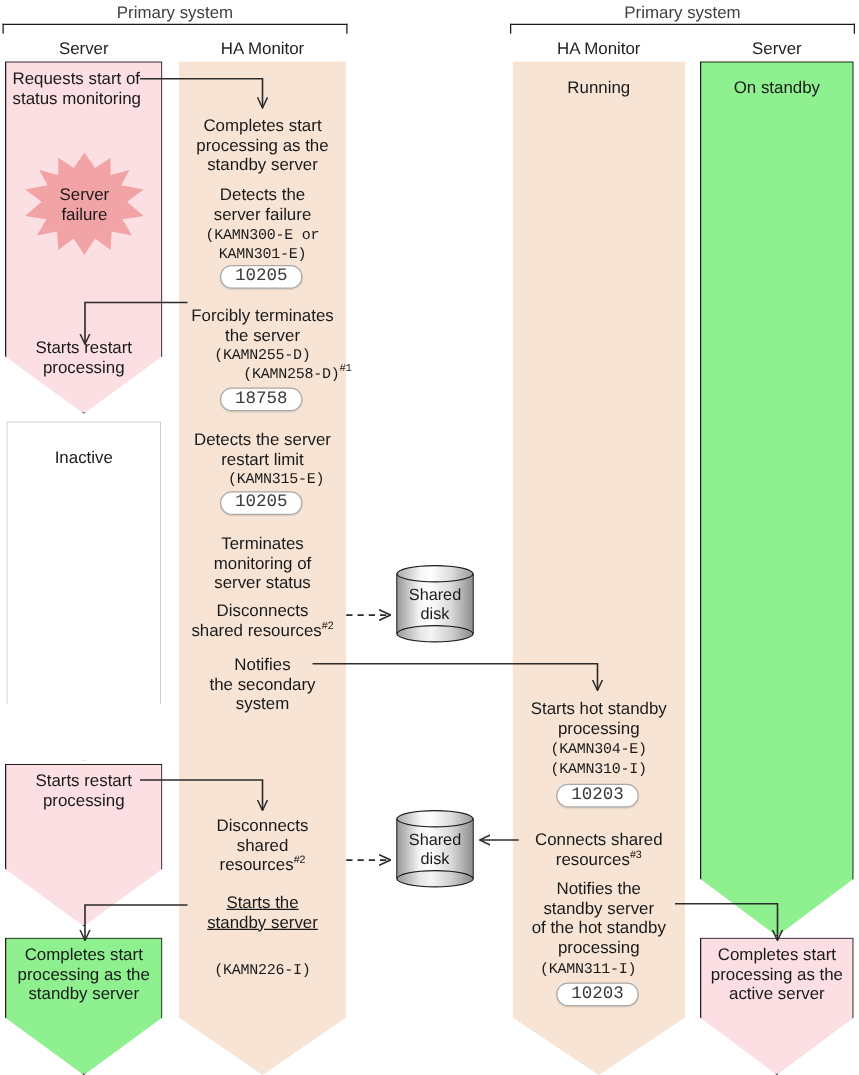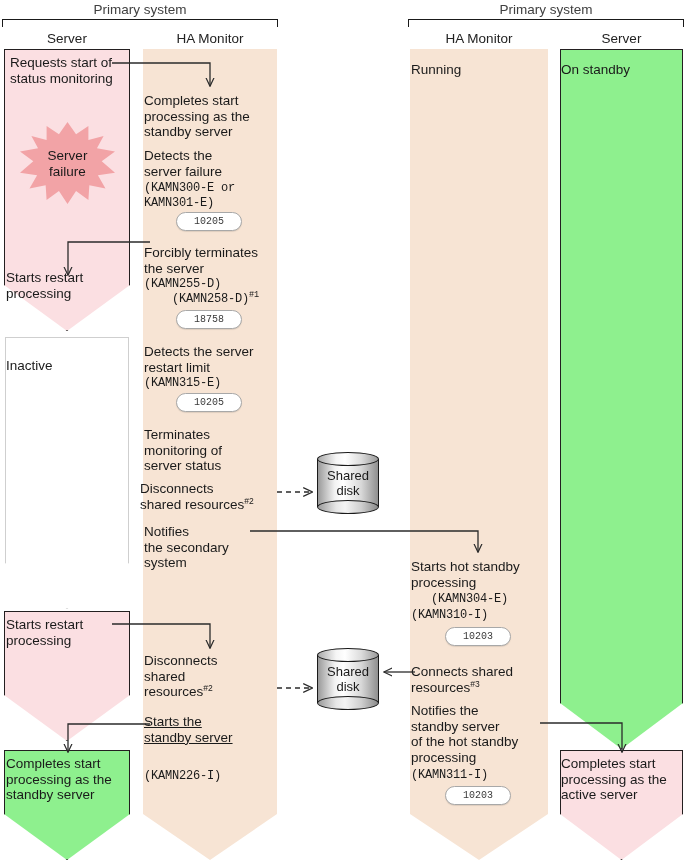--- a/index.html
+++ b/index.html
@@ -34,32 +34,32 @@
     clip-path:polygon(0 0,100% 0,100% calc(100% - 46px),50% 100%,0 calc(100% - 46px));
   }
 
   .fill-pink{background:#fbdfe2;}
   .fill-beige{background:#f7e4d4;}
   .fill-green{background:#8ef08e;}
   .fill-white{background:#ffffff;}
 
   
   .txt{
-    position:absolute;text-align:left;font-size:13.5px;line-height:15.5px;
+    position:absolute;text-align:center;font-size:13.5px;line-height:15.5px;
     color:#1a1a1a;
   }
   .mono{font-family:"Liberation Mono","DejaVu Sans Mono",monospace;font-size:12px;letter-spacing:-0.2px;}
   sup{font-size:8.5px;vertical-align:super;line-height:0;}
 
   
   .pill{
     position:absolute;border:1.1px solid #a8a8a8;border-radius:11px;
     background:#ffffff;text-align:center;
     font-family:"Liberation Mono","DejaVu Sans Mono",monospace;
-    font-size:10px;color:#3a3a3a;box-sizing:border-box;
+    font-size:14px;color:#3a3a3a;box-sizing:border-box;
     box-shadow:0 1px 1px rgba(0,0,0,.10);
   }
 
   
   .disk{position:absolute;}
   .disk .body{
     position:absolute;left:0;right:0;top:7px;bottom:7px;
     background:linear-gradient(to right,#9a9a9a 0%,#f2f2f2 28%,#ffffff 42%,#d8d8d8 72%,#8f8f8f 100%);
     border-left:1.3px solid #1a1a1a;border-right:1.3px solid #1a1a1a;
   }
@@ -149,21 +149,21 @@
 <div class="txt" style="left:144px;top:653px;width:132px;"><span>Disconnects<br>shared<br>resources</span><sup>#2</sup></div>
 
 <div class="txt" style="left:144px;top:714px;width:132px;text-decoration:underline;">Starts the<br>standby server</div>
 <div class="txt mono" style="left:144px;top:769px;width:132px;">(KAMN226-I)</div>
 
 <div class="shape pent fill-beige" style="left:410px;top:49px;width:138px;height:811px;"></div>
 
 <div class="txt" style="left:411px;top:62px;width:136px;">Running</div>
 
 <div class="txt" style="left:411px;top:559px;width:136px;">Starts hot standby<br>processing</div>
-<div class="txt mono" style="left:411px;top:592px;width:136px;margin-left:20px;">(KAMN304-E)</div>
+<div class="txt mono" style="left:411px;top:592px;width:136px;">(KAMN304-E)</div>
 <div class="txt mono" style="left:411px;top:608px;width:136px;">(KAMN310-I)</div>
 <div class="pill" style="left:445px;top:627px;width:66px;height:19px;line-height:17px;">10203</div>
 
 <div class="txt" style="left:411px;top:664px;width:136px;"><span>Connects shared<br>resources</span><sup>#3</sup></div>
 
 <div class="txt" style="left:411px;top:703px;width:136px;">Notifies the<br>standby server<br>of the hot standby<br>processing</div>
 <div class="txt mono" style="left:411px;top:768px;width:119px;">(KAMN311-I)</div>
 <div class="pill" style="left:445px;top:786px;width:66px;height:19px;line-height:17px;">10203</div>
 
 <div class="shape pent rect fill-green" style="left:560px;top:49px;width:123px;height:700px;"></div>

